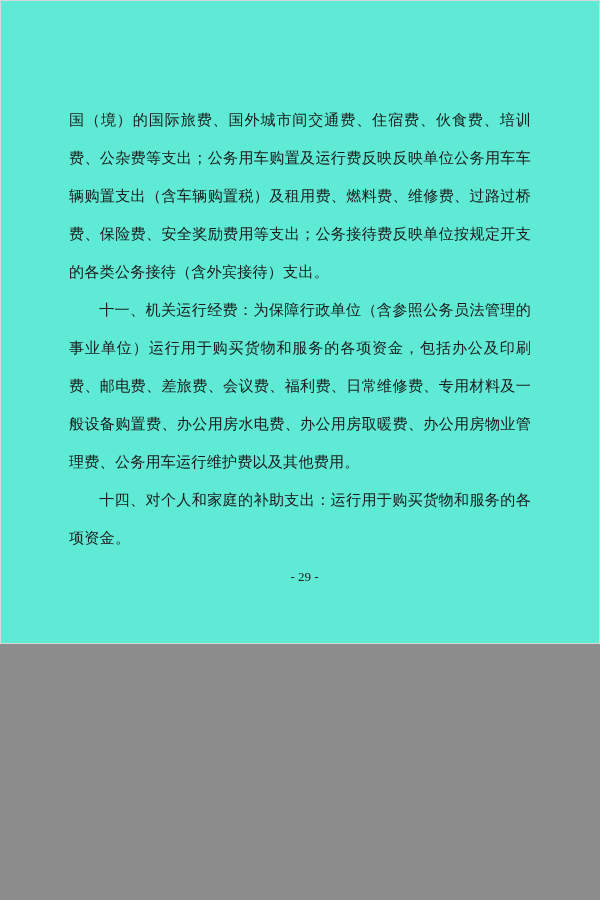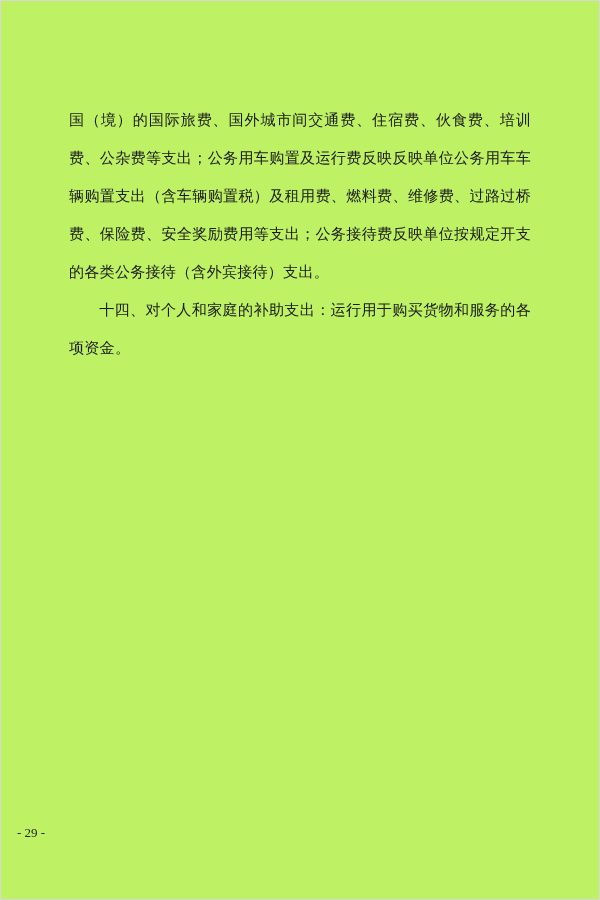--- a/index.html
+++ b/index.html
@@ -9,22 +9,22 @@
   }
   body {
     width: 600px;
     height: 900px;
     overflow: hidden;
     font-family: "Liberation Serif", "DejaVu Serif", serif;
   }
   #page {
     position: relative;
     width: 600px;
-    height: 900px;
-    background: #bef264;
+    height: 644px;
+    background: #5eead4;
     box-sizing: border-box;
     border: 1px solid #d8d8d8;
   }
   #page-inner {
     position: absolute;
     left: 68px;
     top: 100px;
     width: 462px;
     height: 700px;
   }
@@ -36,30 +36,32 @@
     text-justify: inter-ideograph;
     letter-spacing: 0.2px;
     margin: 0;
     white-space: normal;
   }
   .para.indent {
     text-indent: 2em;
   }
   .page-number {
     position: absolute;
-    left: 16px;
+    left: 9px;
     right: 0;
     bottom: 58px;
+    text-align: center;
     font-size: 13px;
     color: #222;
     font-family: "Liberation Serif", "DejaVu Serif", serif;
   }
 </style>
 </head>
 <body>
 
 <div id="page">
   <div id="page-inner">
     <p class="para">国（境）的国际旅费、国外城市间交通费、住宿费、伙食费、培训费、公杂费等支出；公务用车购置及运行费反映反映单位公务用车车辆购置支出（含车辆购置税）及租用费、燃料费、维修费、过路过桥费、保险费、安全奖励费用等支出；公务接待费反映单位按规定开支的各类公务接待（含外宾接待）支出。</p>
+    <p class="para indent">十一、机关运行经费：为保障行政单位（含参照公务员法管理的事业单位）运行用于购买货物和服务的各项资金，包括办公及印刷费、邮电费、差旅费、会议费、福利费、日常维修费、专用材料及一般设备购置费、办公用房水电费、办公用房取暖费、办公用房物业管理费、公务用车运行维护费以及其他费用。</p>
     <p class="para indent">十四、对个人和家庭的补助支出：运行用于购买货物和服务的各项资金。</p>
   </div>
   <div class="page-number">- 29 -</div>
 </div>
 
 </body></html>

